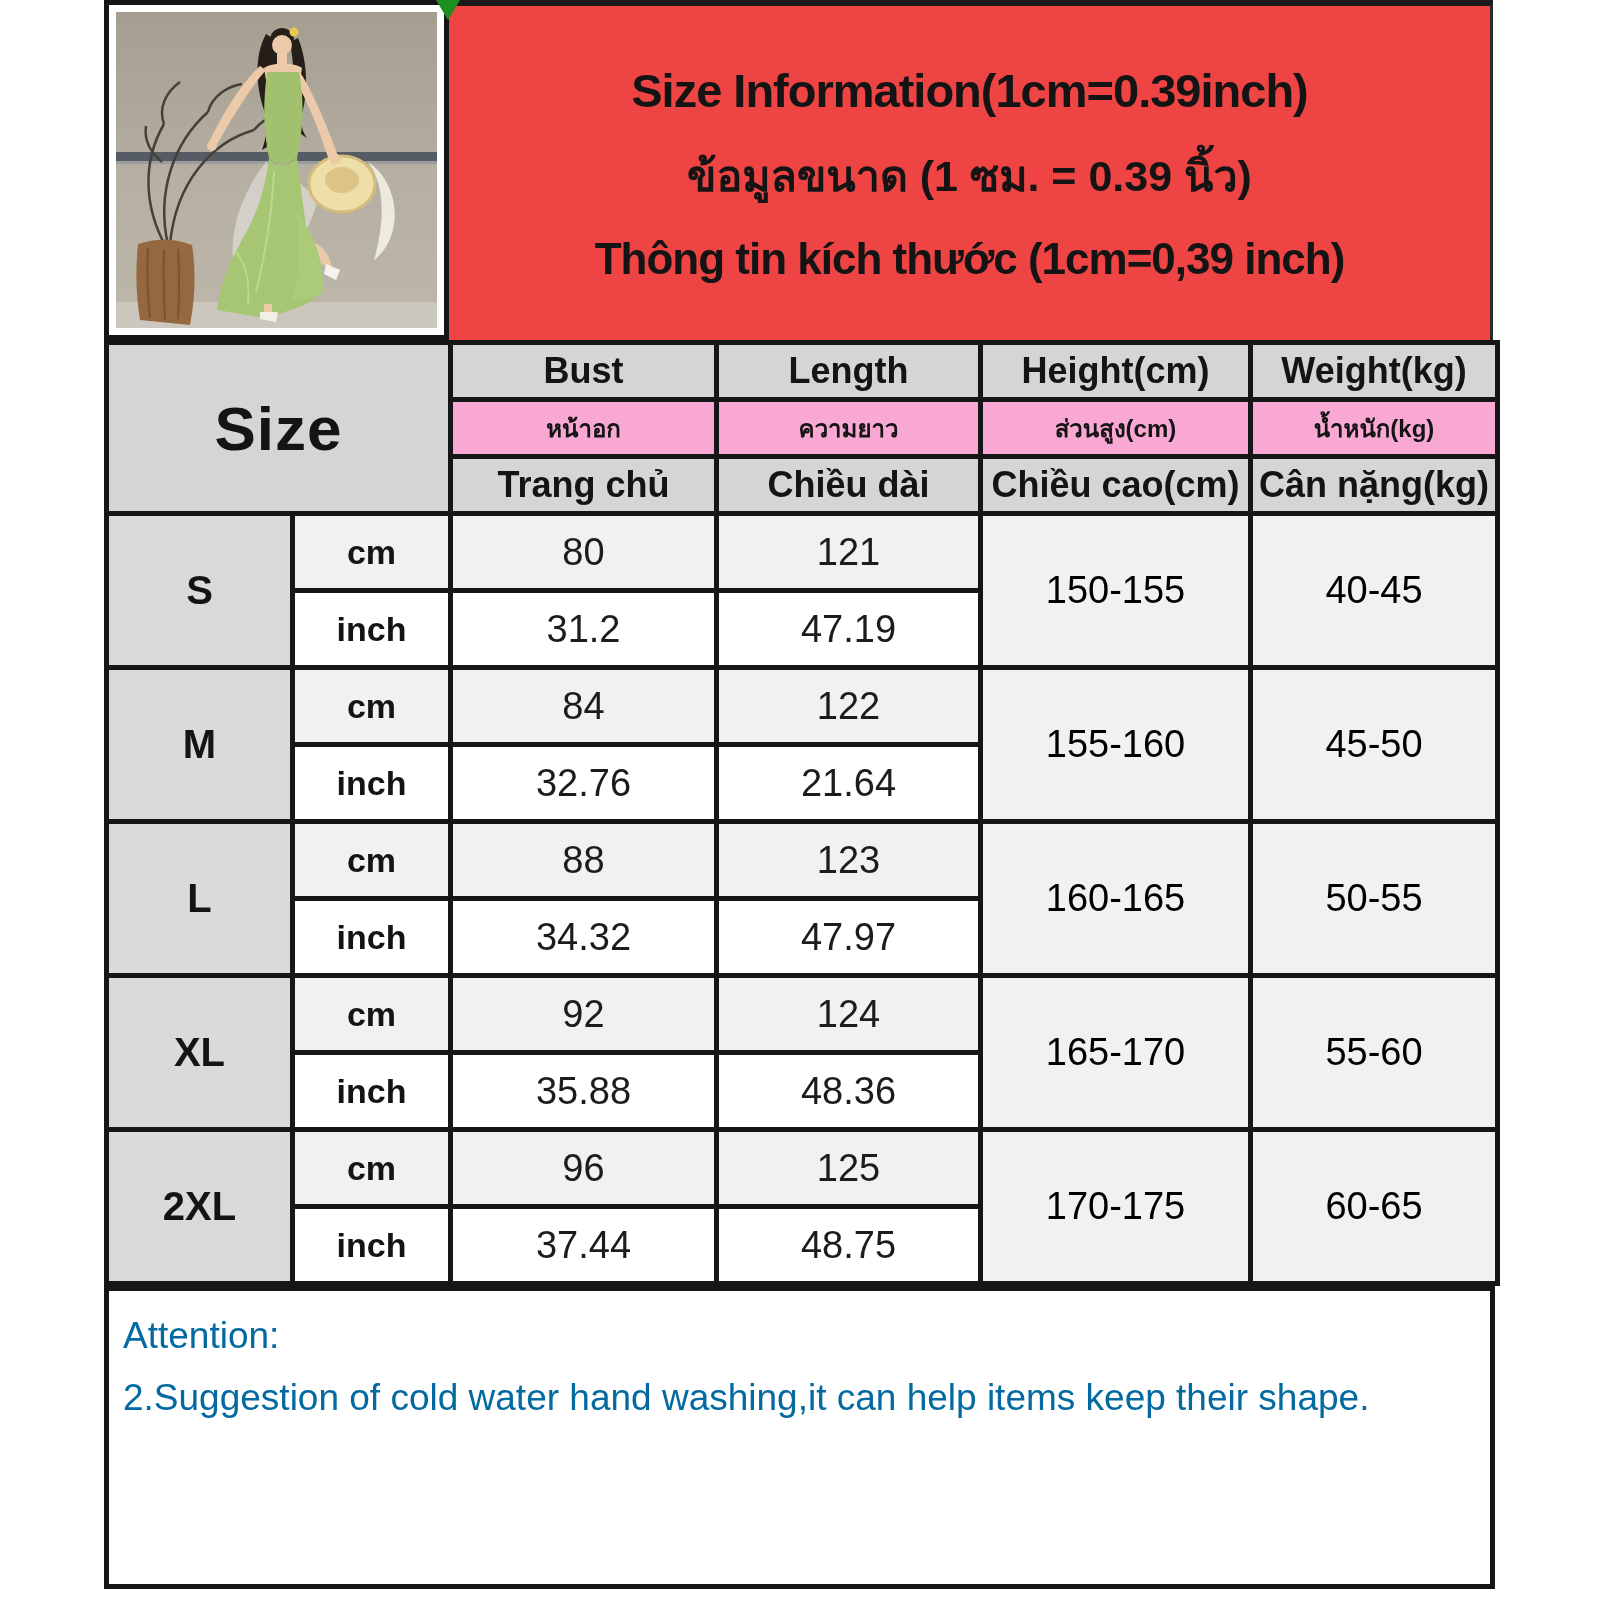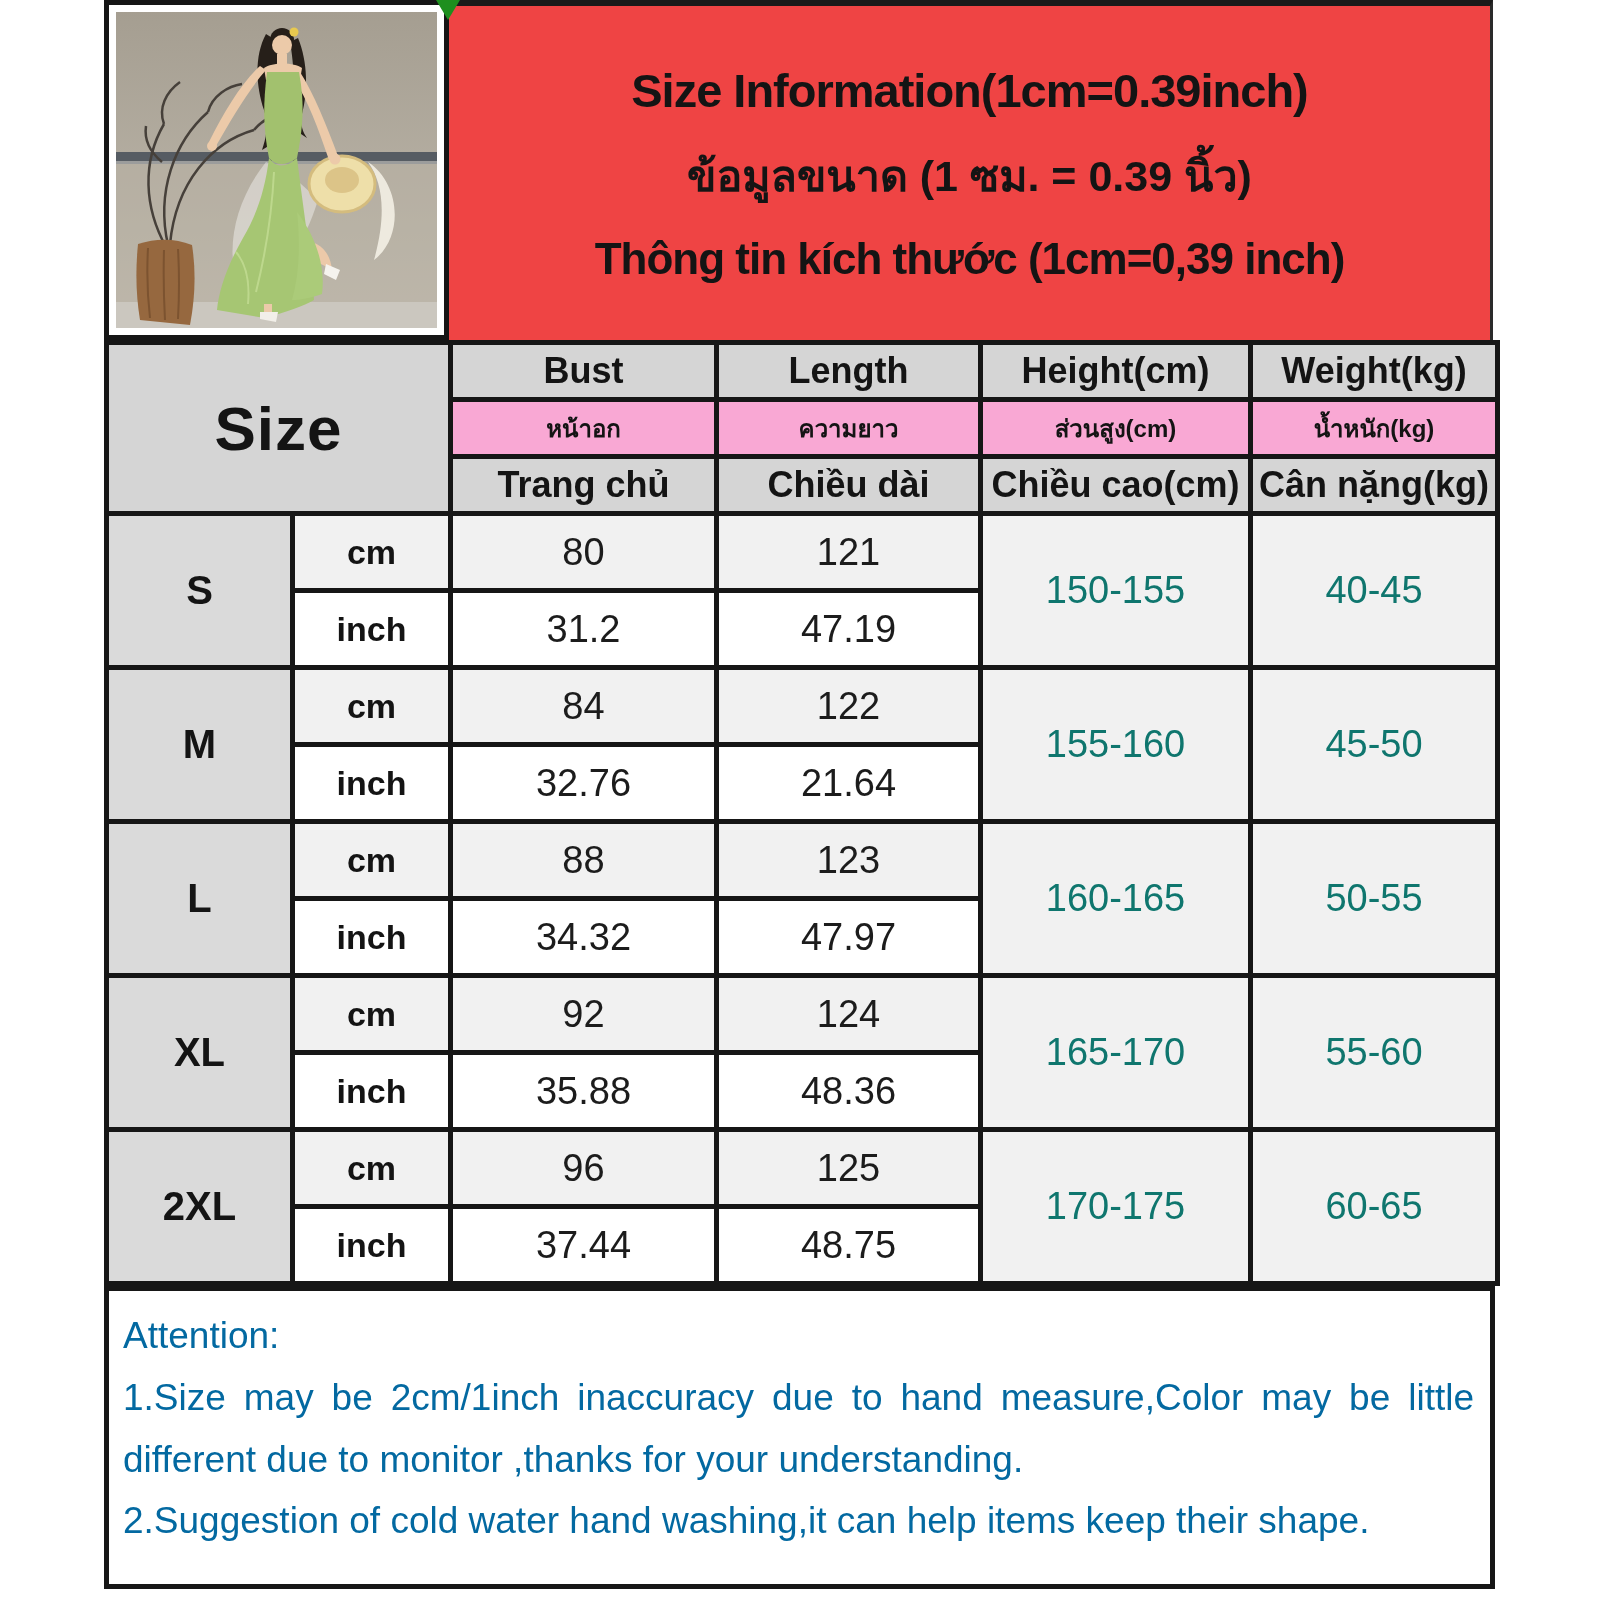--- a/index.html
+++ b/index.html
@@ -61,21 +61,21 @@
   tr.data-row { height:77px; }
 
   td.hdr      { background:#d5d5d5; font-weight:bold; font-size:36px; }
   td.hdr-th   { background:#f9a8d4; font-weight:bold; font-size:24px; }
   td.size-head{ background:#d5d5d5; font-weight:bold; font-size:62px; letter-spacing:1px; }
   td.size-col { background:#dadada; font-weight:bold; font-size:40px; }
   td.unit     { font-weight:bold; font-size:34px; }
   td.bg-lt    { background:#f1f1f1; }
   td.bg-wh    { background:#ffffff; }
   td.val      { font-size:38px; font-weight:normal; color:#1c1c1c; }
-  td.range    { font-size:38px; font-weight:normal; color:#0f766e; background:#f1f1f1; }
+  td.range    { font-size:38px; font-weight:normal; color:#000000; background:#f1f1f1; }
 
   
   .attention-box {
     width:1391px; height:303px;
     border:5px solid #161616; background:#ffffff;
     padding:14px 16px 0 14px;
     font-size:37px; line-height:1.67; color:#0369a1;
   }
   .attention-box .note-justify { text-align:justify; }
 </style>
@@ -250,18 +250,17 @@
         <tr class="data-row">
           <td class="unit bg-wh">inch</td>
           <td class="val bg-wh">37.44</td>
           <td class="val bg-wh">48.75</td>
         </tr>
       </tbody>
     </table>
 
     <div class="attention-box">
       <div>Attention:</div>
-      <div class="note-justify">1.Size may be 2cm/1inch inaccuracy due to hand measure,Color may be little different due to monitor ,thanks for your understanding.</div>
       <div>2.Suggestion of cold water hand washing,it can help items keep their shape.</div>
     </div>
 
   </div>
 </div>
 
 </body></html>

